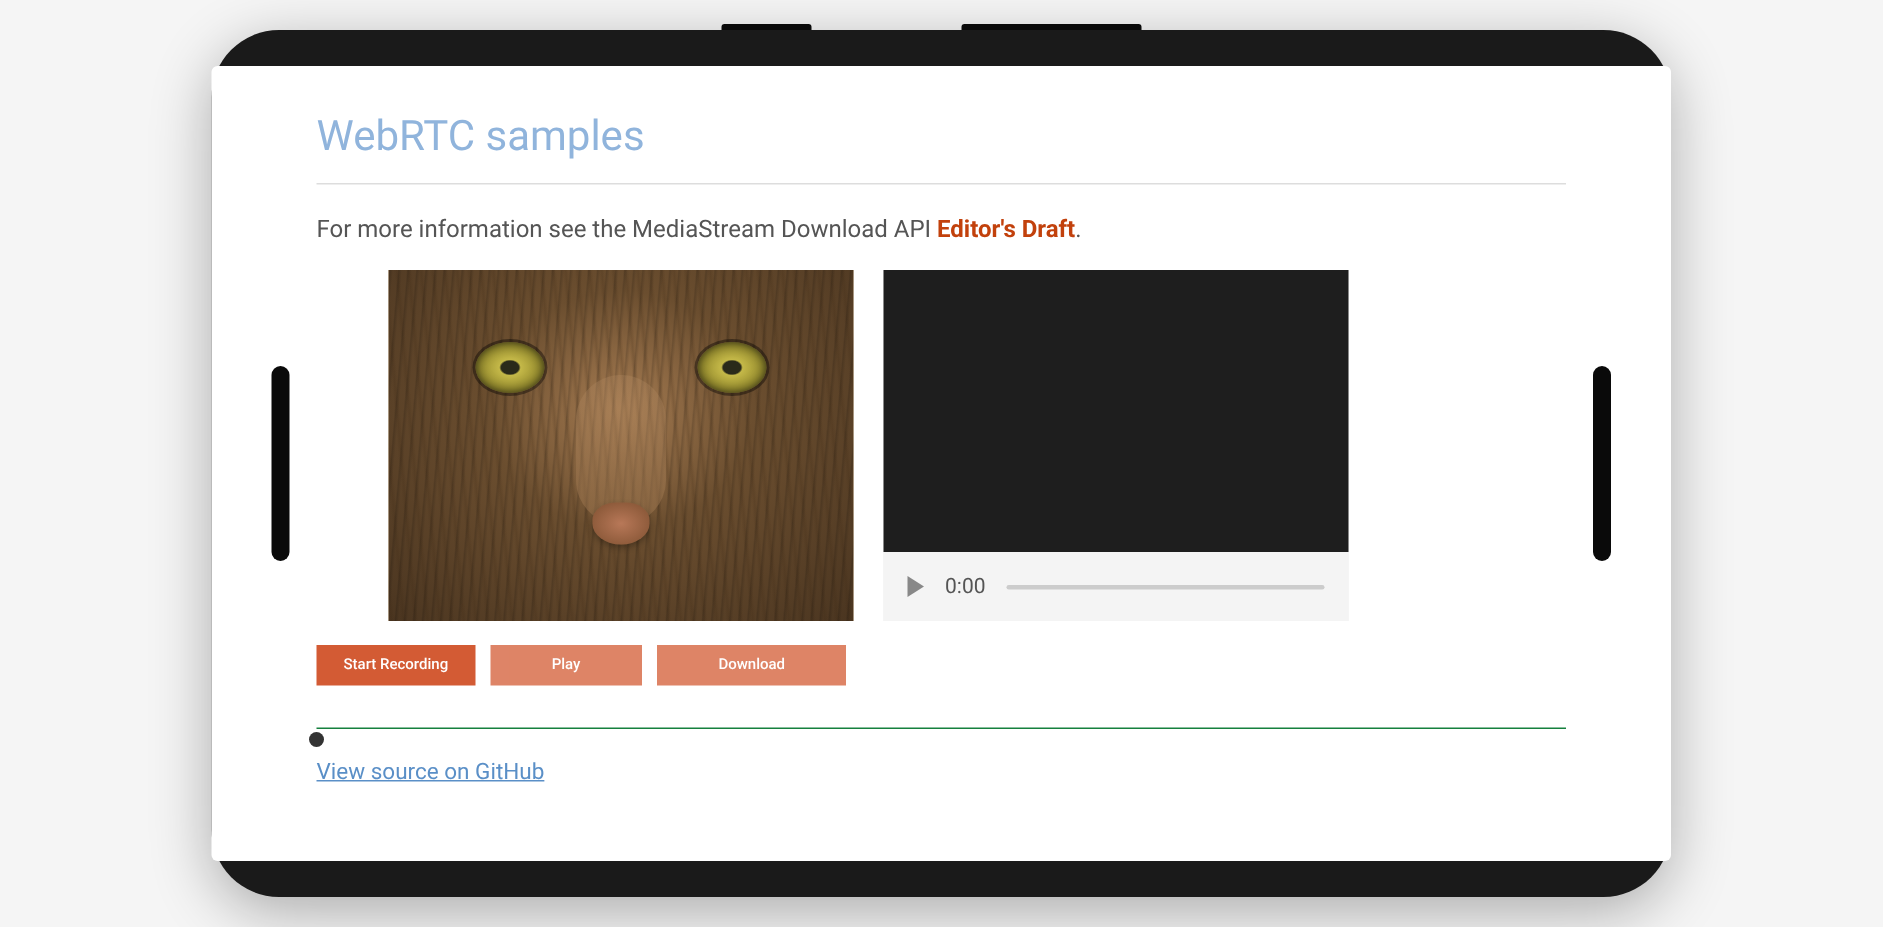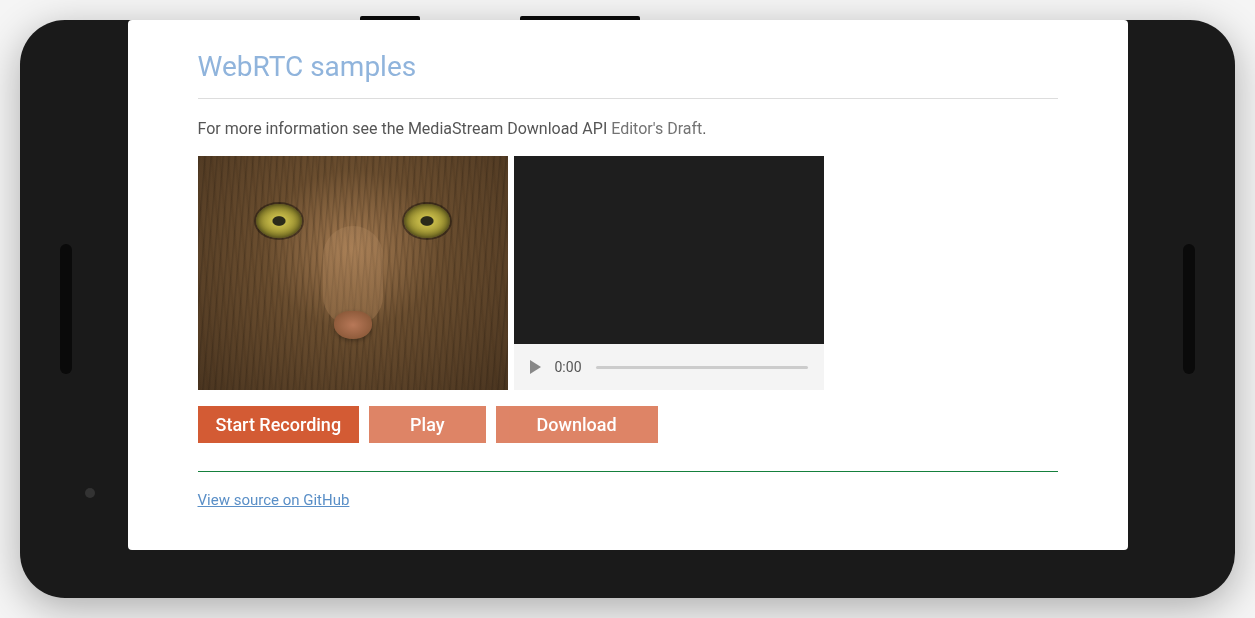--- a/index.html
+++ b/index.html
@@ -12,27 +12,28 @@
       font-family: -apple-system, BlinkMacSystemFont, "Segoe UI", Roboto, "Helvetica Neue", Arial, sans-serif;
       background: #f5f5f5;
       display: flex;
       justify-content: center;
       align-items: center;
       min-height: 618px;
       padding: 20px;
     }
     
     .phone-frame {
-      width: 1215px;
+      width: 973px;
       height: 578px;
       background: #1a1a1a;
       border-radius: 45px;
       position: relative;
       box-shadow: 0 10px 40px rgba(0,0,0,0.3);
       display: flex;
+      align-items: center;
       justify-content: center;
     }
     
     .phone-top-buttons {
       position: absolute;
       top: -4px;
       left: 340px;
       display: flex;
       gap: 100px;
     }
@@ -107,28 +108,30 @@
       font-weight: 700;
     }
     
     .description {
       color: #555;
       font-size: 16px;
       margin-bottom: 18px;
     }
     
     .description-link {
-      color: #737373;
+      color: #c2410c;
       text-decoration: none;
+      font-weight: bold;
     }
     
     .video-container {
       display: flex;
-      gap: 6px;
+      gap: 20px;
       margin-bottom: 16px;
+      margin-left: 48px;
     }
     
     .video-preview {
       width: 310px;
       height: 234px;
       background: #8b6f47;
       position: relative;
       overflow: hidden;
     }
     
@@ -229,21 +232,21 @@
       display: flex;
       gap: 10px;
       margin-bottom: 28px;
     }
     
     .btn {
       background: #d35b34;
       color: white;
       border: none;
       padding: 8px 18px;
-      font-size: 18px;
+      font-size: 10px;
       font-weight: 500;
       cursor: pointer;
       font-family: inherit;
     }
     
     .btn.secondary {
       opacity: 0.75;
       padding: 8px 41px;
     }
     

